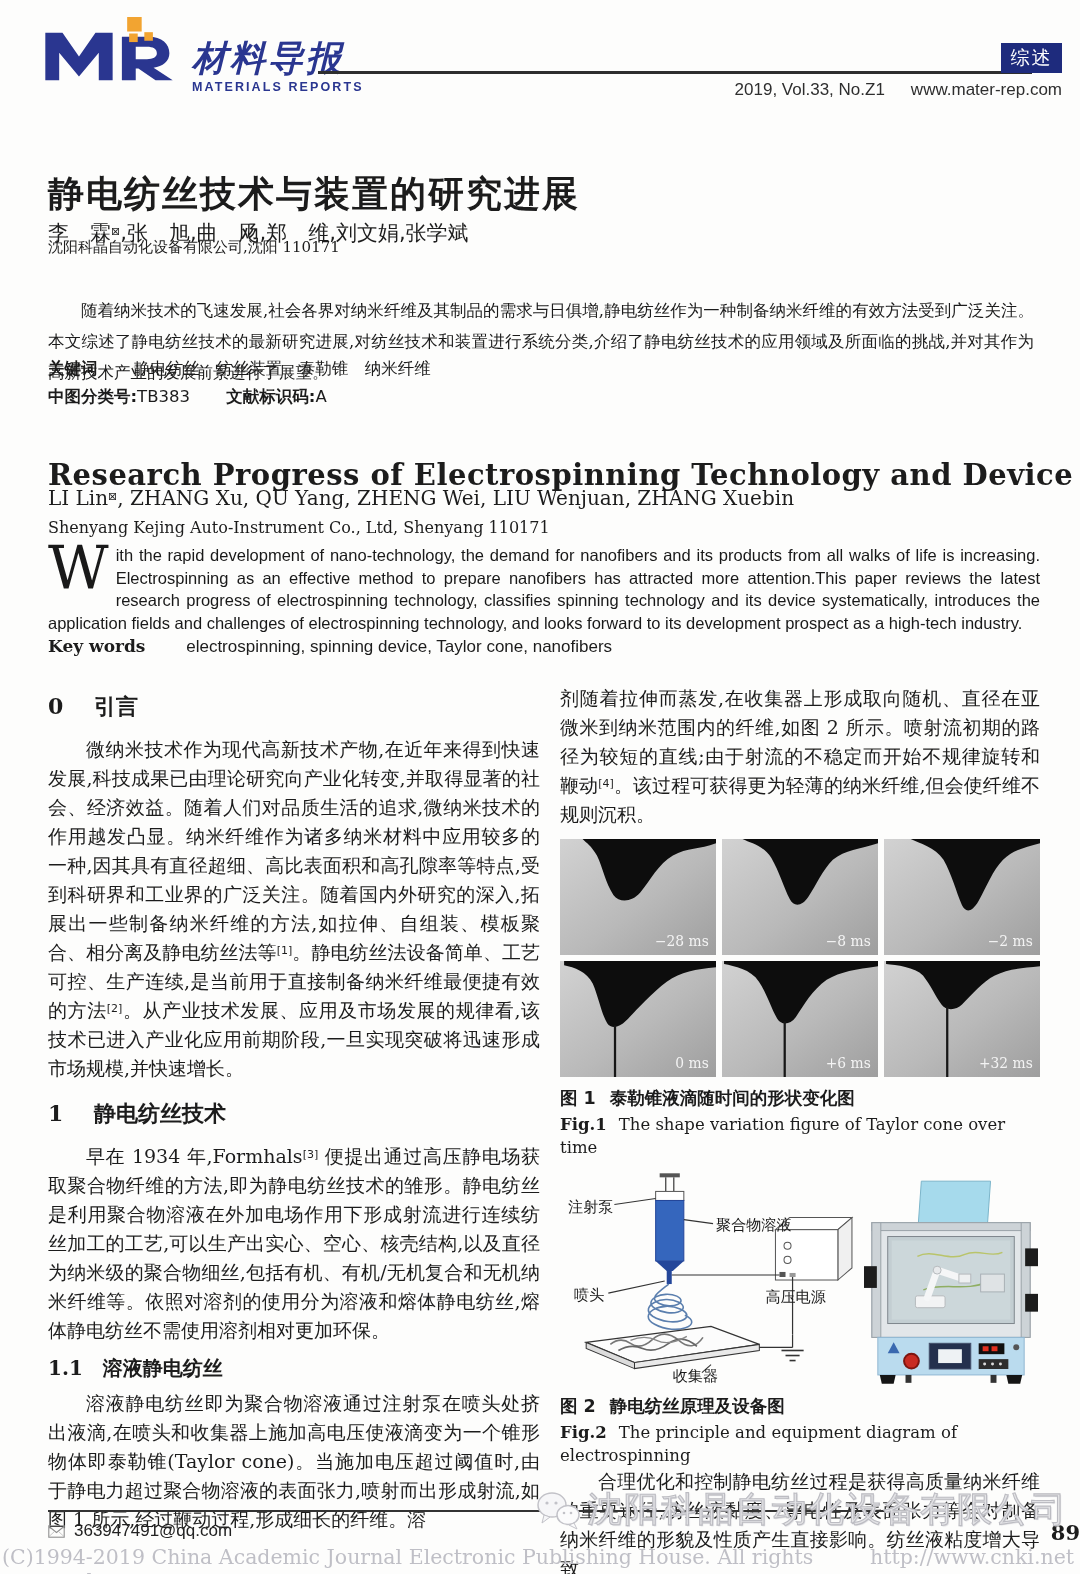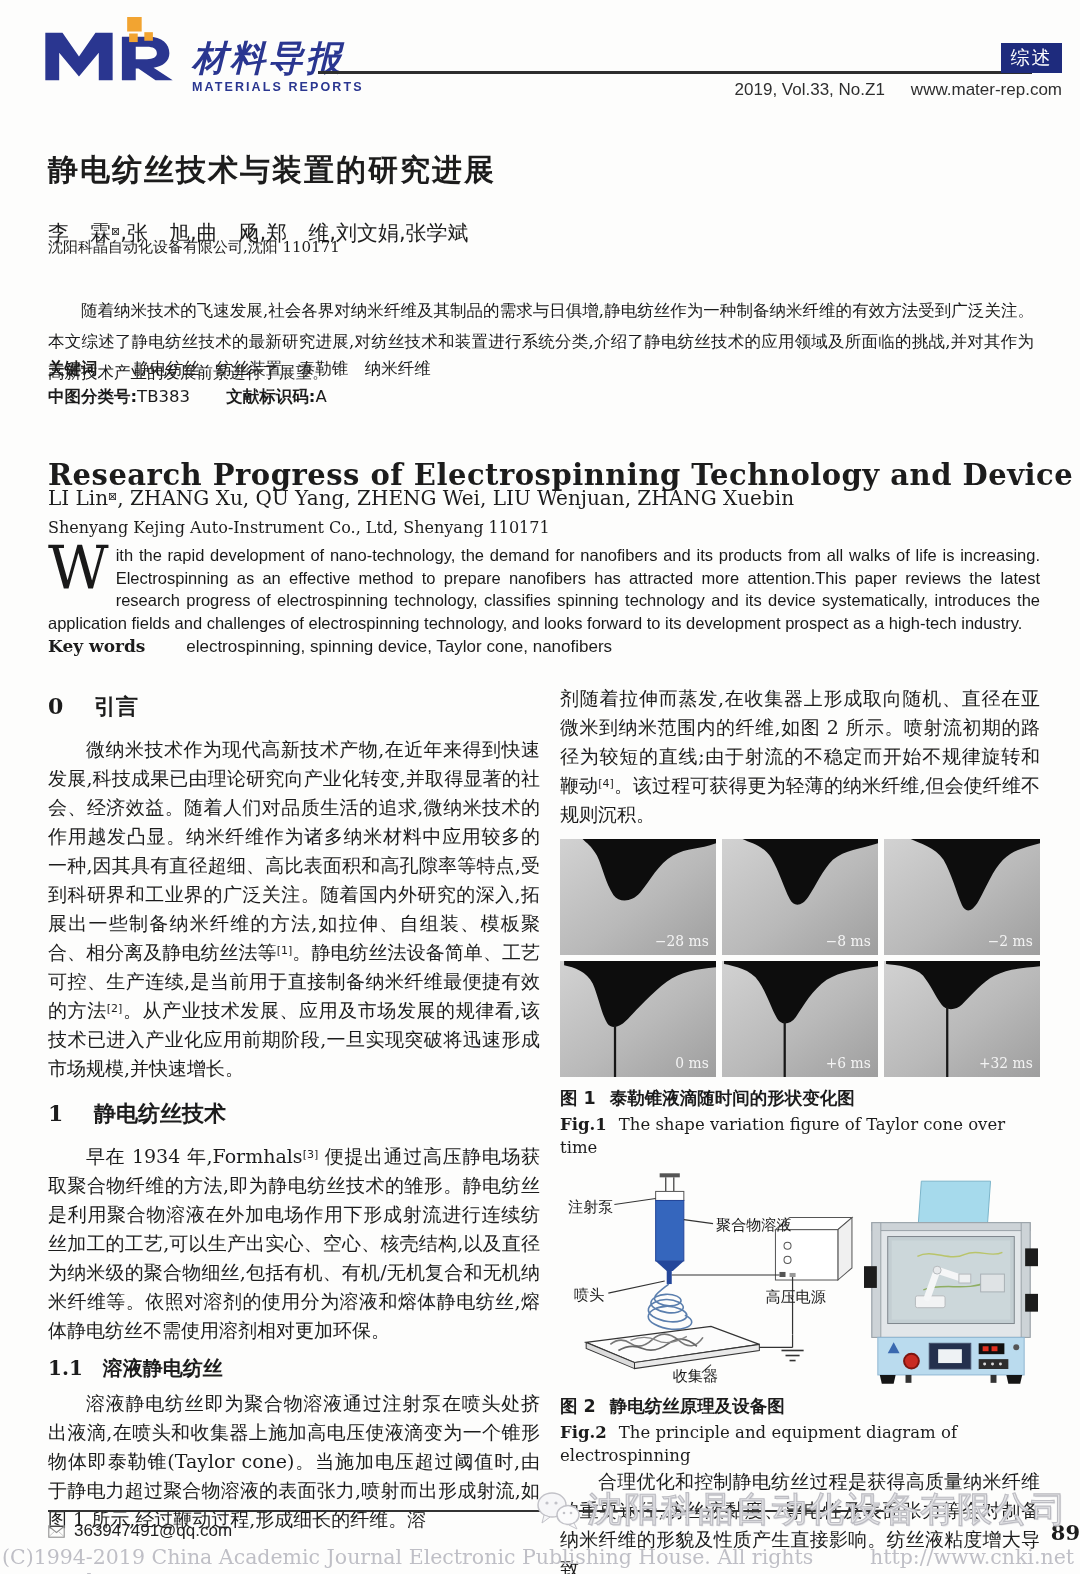--- a/index.html
+++ b/index.html
@@ -13,21 +13,21 @@
   .logo-mark{display:block;}
   .logo-names{display:flex;flex-direction:column;justify-content:flex-end;padding-bottom:2px;}
   .logo-cn{font-size:35px;font-weight:800;font-style:italic;color:#2a3690;letter-spacing:3px;line-height:38px;font-family:"DejaVu Serif",serif;}
   .logo-en{font-size:12.5px;font-weight:700;color:#2a3690;letter-spacing:2.1px;font-family:"Liberation Sans",sans-serif;margin-top:3px;}
   .header-rule{position:absolute;left:318px;top:71px;width:714px;height:2.5px;background:#2e2e2e;}
   .badge{position:absolute;left:1001px;top:43px;width:61px;height:30px;background:#1e2b7d;color:#fff;
     font-family:"DejaVu Sans","Liberation Sans",sans-serif;font-size:19px;display:flex;align-items:center;justify-content:center;letter-spacing:2px;}
   .issue-line{position:absolute;top:80px;right:18px;font-family:"Liberation Sans",sans-serif;font-size:17px;color:#2e2e2e;}
   .issue-line .sp{display:inline-block;width:26px;}
   
-  .title-cn{position:absolute;left:48px;top:130px;font-family:Liberation Mono, monospace;font-size:30px;font-weight:700;letter-spacing:2px;}
+  .title-cn{position:absolute;left:48px;top:146px;font-family:Liberation Mono, monospace;font-size:36px;font-weight:700;letter-spacing:2px;}
   .authors-cn{position:absolute;left:48px;top:198px;font-family:"DejaVu Sans","Liberation Sans",sans-serif;font-size:21px;font-weight:500;margin-top:21px;}
   .affil-cn{position:absolute;left:48px;top:238px;font-size:15px;}
   .abstract-cn{position:absolute;left:48px;top:278px;width:986px;font-size:16.5px;line-height:31px;text-align:justify;text-indent:2em;}
   .kw-row{position:absolute;left:48px;top:358px;font-family:"DejaVu Sans","Liberation Sans",sans-serif;font-size:16.5px;}
   .kw-label{font-weight:700;margin-right:2.2em;}
   .clc-row{position:absolute;left:48px;top:386px;font-family:"DejaVu Sans","Liberation Sans",sans-serif;font-size:16.5px;}
   .clc-row b{font-weight:700;}
   .clc-gap{display:inline-block;width:2.2em;}
   .title-en{position:absolute;left:48px;top:434px;font-size:29px;font-weight:700;letter-spacing:.5px;}
   .authors-en{position:absolute;left:48px;top:486px;font-size:20px;}

